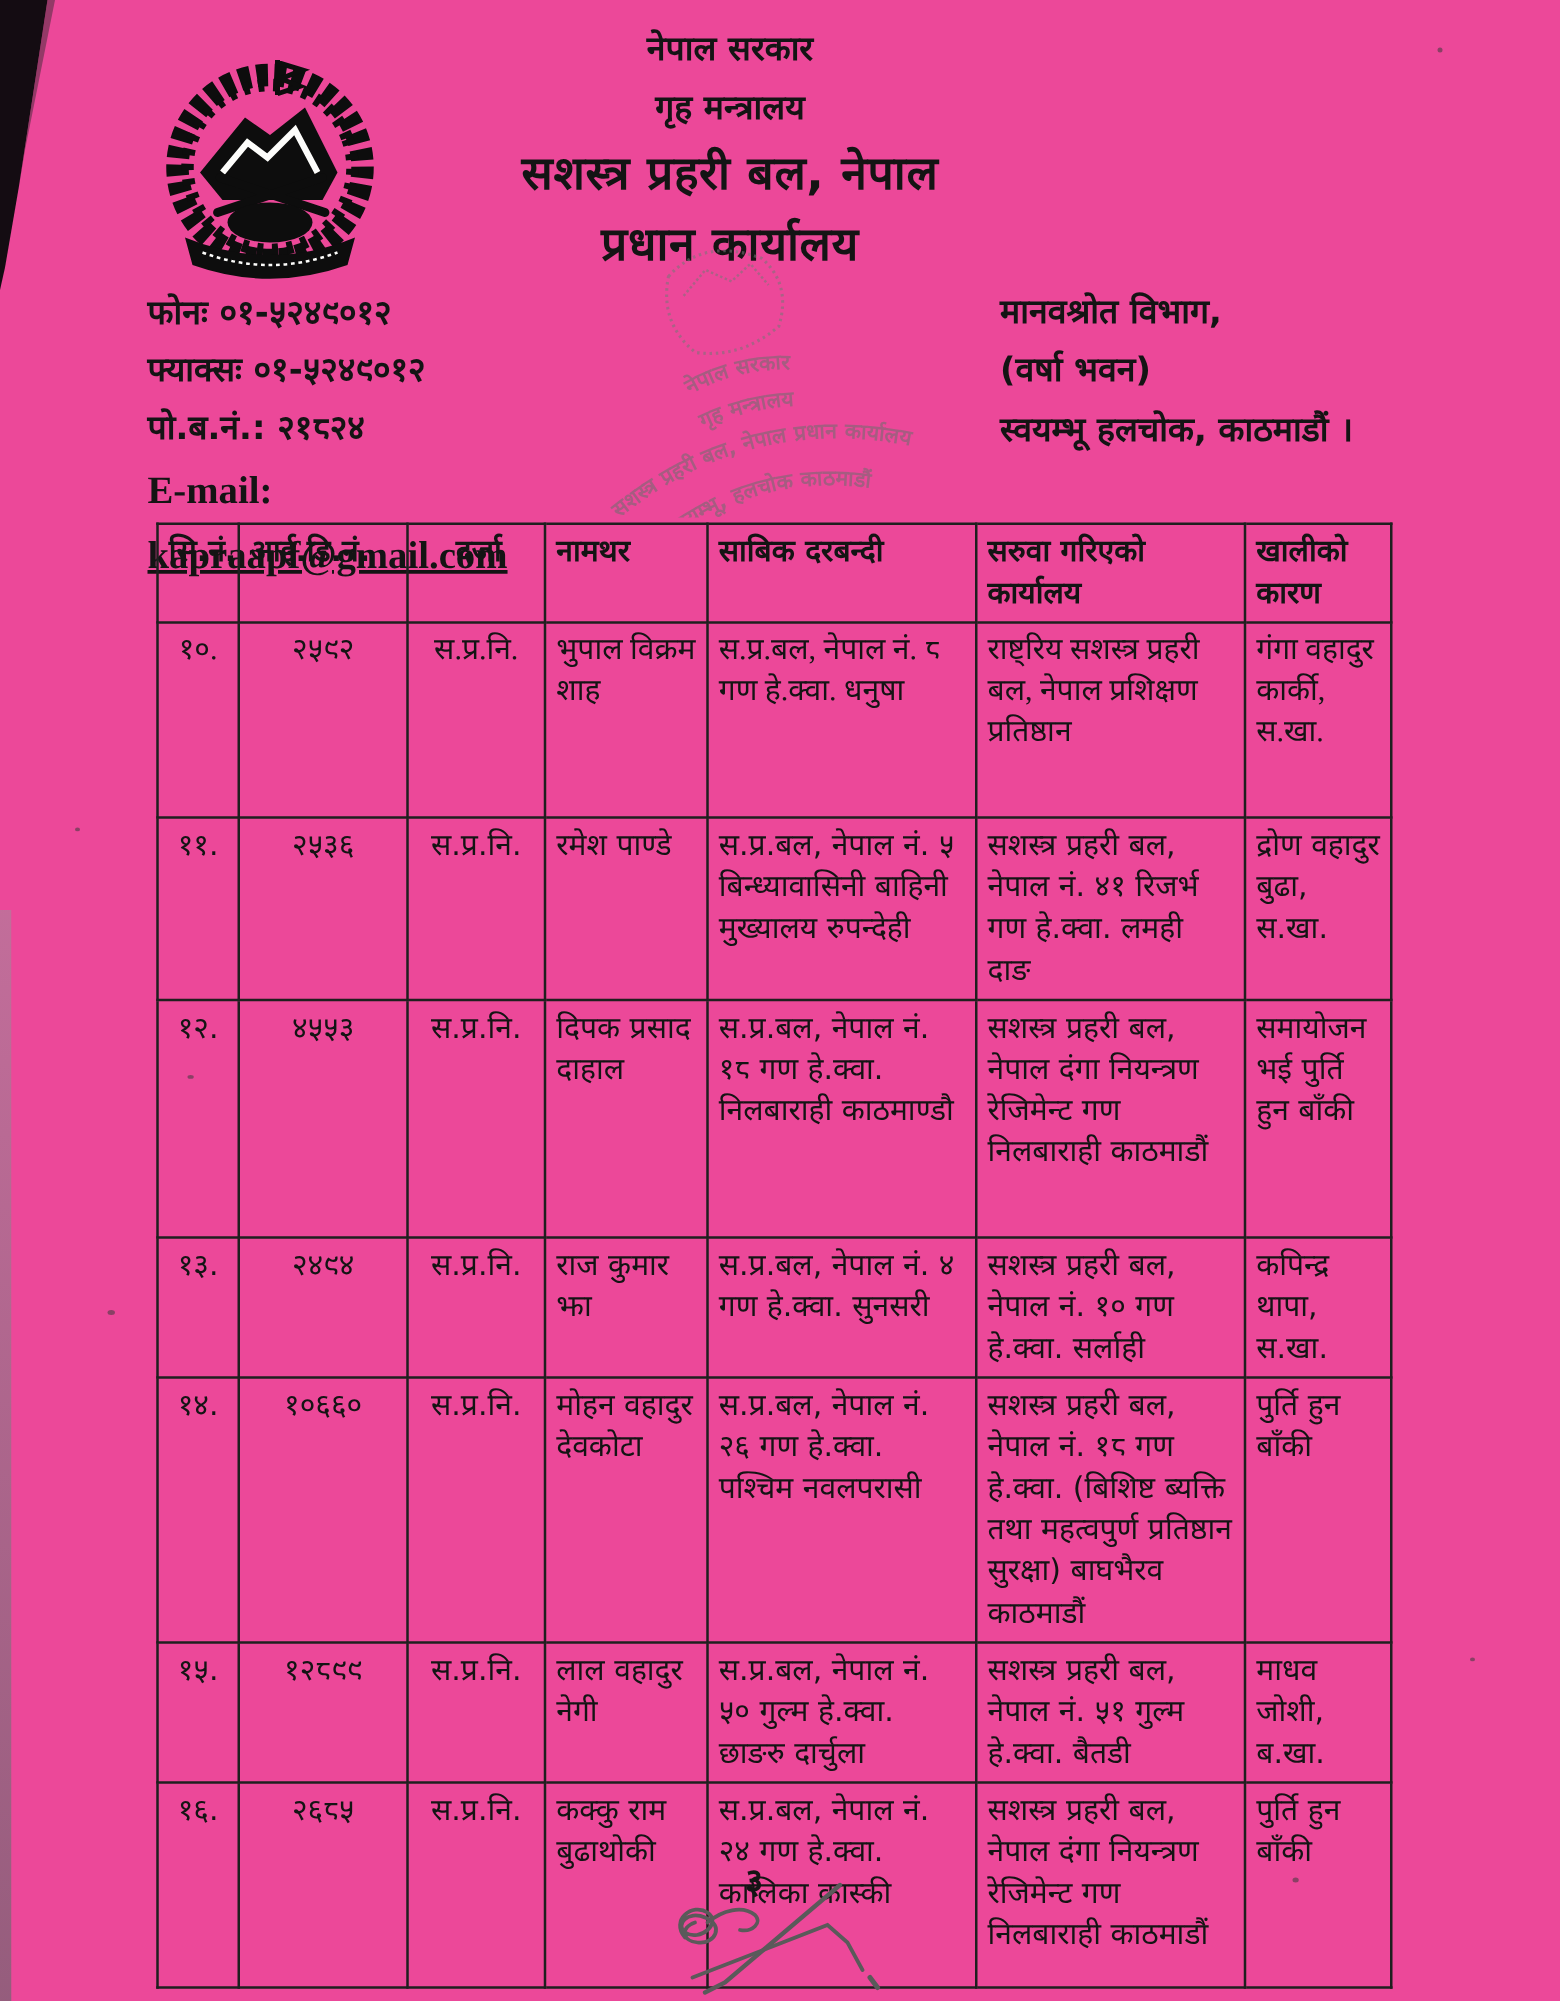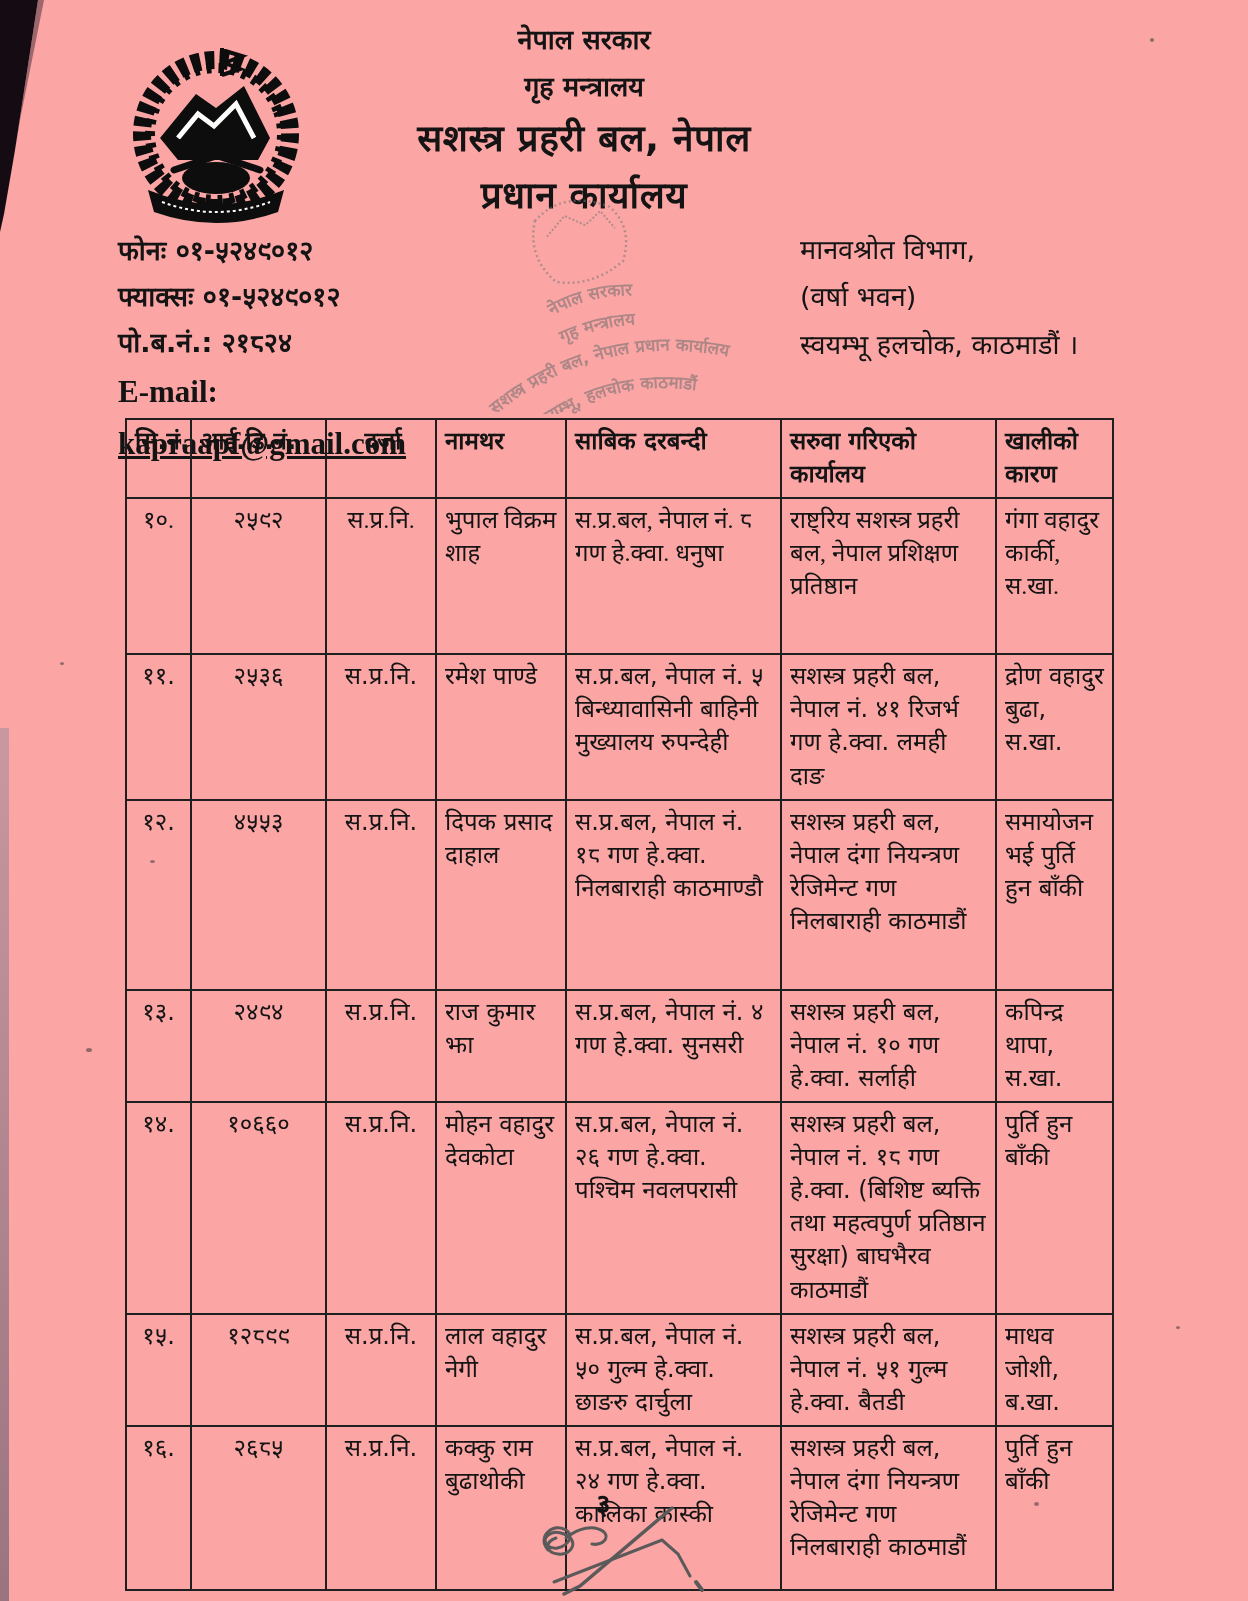--- a/index.html
+++ b/index.html
@@ -1,19 +1,19 @@
 <!DOCTYPE html>
 <html lang="ne"><head>
 <meta charset="utf-8">
 <style>
   html,body{margin:0;padding:0;background:#e8e8e8;}
   .page{
     position:relative;
     width:1248px;height:1601px;
-    background:#fca5a5;
+    background:#ec4899;
     overflow:hidden;
     font-family:"DejaVu Sans", sans-serif;
     color:#141414;
   }
   
   .scan-wedge{position:absolute;left:0;top:0;width:46px;height:232px;}
   .scan-strip{
     position:absolute;left:0;top:728px;width:9px;height:873px;
     background:linear-gradient(180deg, rgba(160,140,155,.55), rgba(120,100,115,.75));
   }
@@ -23,21 +23,21 @@
   .head-center{
     position:absolute;left:324px;top:24px;width:520px;
     text-align:center;line-height:1.15;
   }
   .head-line-sm{font-size:27px;font-weight:600;margin:0 0 16px 0;}
   .head-line-lg{font-size:37px;font-weight:800;margin:8px 0 14px 0;letter-spacing:.5px;}
   .stamp{position:absolute;left:436px;top:192px;width:310px;height:222px;opacity:.55;pointer-events:none;}
   .contact{position:absolute;left:118px;top:228px;width:380px;font-weight:700;font-size:27px;line-height:1.7;}
   .contact .email-line{font-family:"Liberation Serif", serif;font-size:31px;}
   .contact .email-line .addr{text-decoration:underline;}
-  .addr-block{position:absolute;left:800px;top:226px;width:420px;font-size:27px;font-weight:400;line-height:1.75;}
+  .addr-block{position:absolute;left:800px;top:226px;width:420px;font-size:27px;font-weight:700;line-height:1.75;}
   
   table.roster{
     position:absolute;left:125px;top:418px;width:987px;
     border-collapse:collapse;table-layout:fixed;
     font-size:24px;line-height:1.38;
   }
   table.roster th, table.roster td{
     border:2px solid #1f1f1f;
     padding:5px 8px 6px 8px;
     vertical-align:top;

